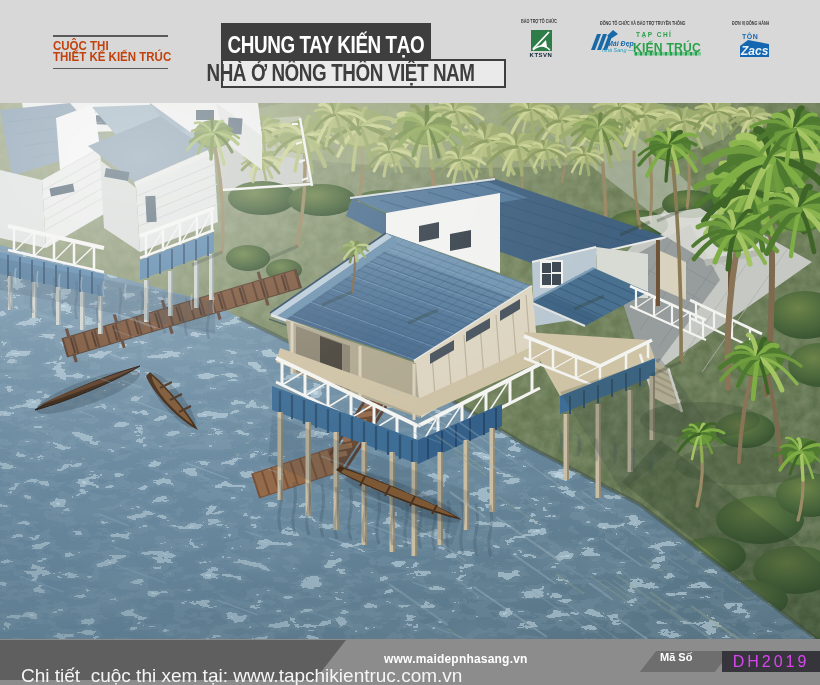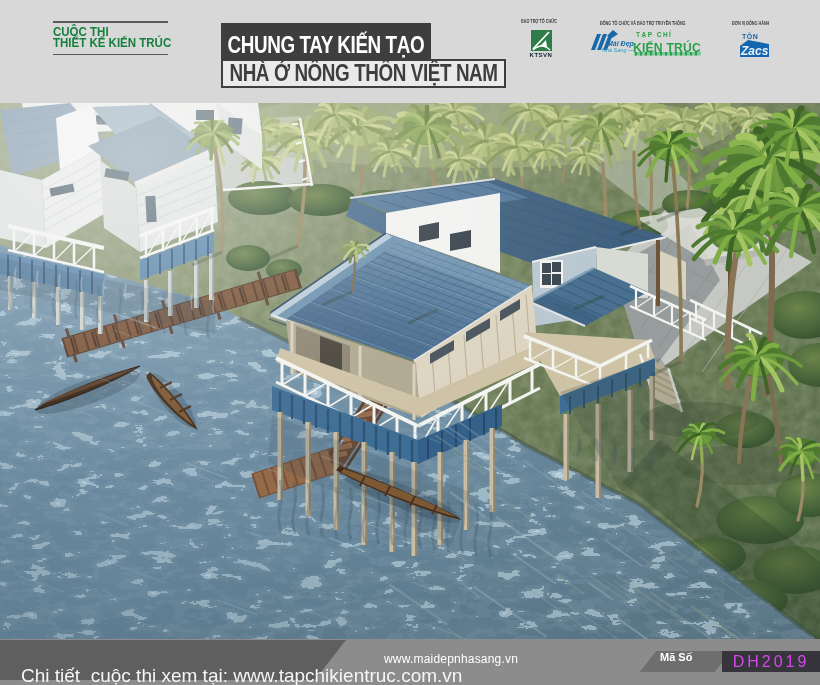--- a/index.html
+++ b/index.html
@@ -1,32 +1,32 @@
 <!DOCTYPE html>
 <html><head>
 <meta charset="utf-8">
 <style>
   html,body{margin:0;padding:0;}
   body{width:820px;height:685px;overflow:hidden;font-family:"Liberation Sans",sans-serif;}
   #page{position:relative;width:820px;height:685px;background:#d8d8d8;overflow:hidden;}
   #scene{position:absolute;left:0;top:103px;width:820px;height:537px;}
   
-  .hleft{position:absolute;left:53px;top:21px;width:115px;color:#15803d;}
+  .hleft{position:absolute;left:53px;top:35px;width:115px;color:#c2410c;}
   .hleft .rule{height:1.5px;background:#5a5a5a;}
   .hleft .t{font-weight:bold;font-size:12.5px;line-height:11.5px;letter-spacing:0px;transform:scaleX(0.92);transform-origin:left;white-space:nowrap;}
   .box1{position:absolute;left:221px;top:23px;width:210px;height:45px;background:#3e3e3e;display:flex;align-items:center;justify-content:center;}
   .box1 span{color:#fff;font-weight:bold;font-size:23px;white-space:nowrap;transform:scaleX(0.82);letter-spacing:-0.5px;}
-  .box2{position:absolute;left:221px;top:59px;width:281px;height:25px;background:#eaeaea;border:2px solid #3e3e3e;display:flex;align-items:center;justify-content:center;}
+  .box2{position:absolute;left:221px;top:59px;width:281px;height:25px;background:#eaeaea;border:2px solid #3e3e3e;display:flex;align-items:center;justify-content:flex-end;}
   .box2 span{color:#3e3e3e;font-weight:bold;font-size:23px;white-space:nowrap;transform:scaleX(0.82);letter-spacing:-0.5px;}
   .lgtitle{position:absolute;font-size:4.8px;font-weight:bold;color:#3a3a3a;white-space:nowrap;transform:scaleX(0.78);transform-origin:left;}
   
   #footer{position:absolute;left:0;top:639px;width:820px;height:46px;background:#8c8c8c;}
   .fpar{position:absolute;left:-20px;top:1px;width:366px;height:40px;background:#5f5f5f;transform:skewX(-38deg);transform-origin:top left;}
   .ftext{position:absolute;left:21px;top:10px;color:#f5f5f5;font-size:19px;margin-top:16px;}
-  .fcenter{position:absolute;left:384px;top:13px;color:#fff;font-size:12px;font-weight:normal;letter-spacing:0.2px;}
+  .fcenter{position:absolute;left:384px;top:13px;color:#fff;font-size:12px;font-weight:bold;letter-spacing:0.2px;}
   .masobox{position:absolute;left:648px;top:12px;width:75px;height:21px;background:#6e6e6e;transform:skewX(-38deg);}
   .masotext{position:absolute;left:660px;top:12px;color:#fff;font-weight:bold;font-size:11px;}
   .dhbox{position:absolute;left:722px;top:12px;width:98px;height:21px;background:#35353b;color:#d946ef;font-size:16px;letter-spacing:3px;display:flex;align-items:center;justify-content:center;}
 </style>
 </head>
 <body>
 <div id="page">
 
   <svg id="scene" viewBox="0 103 820 537" preserveAspectRatio="none">
     <defs>

